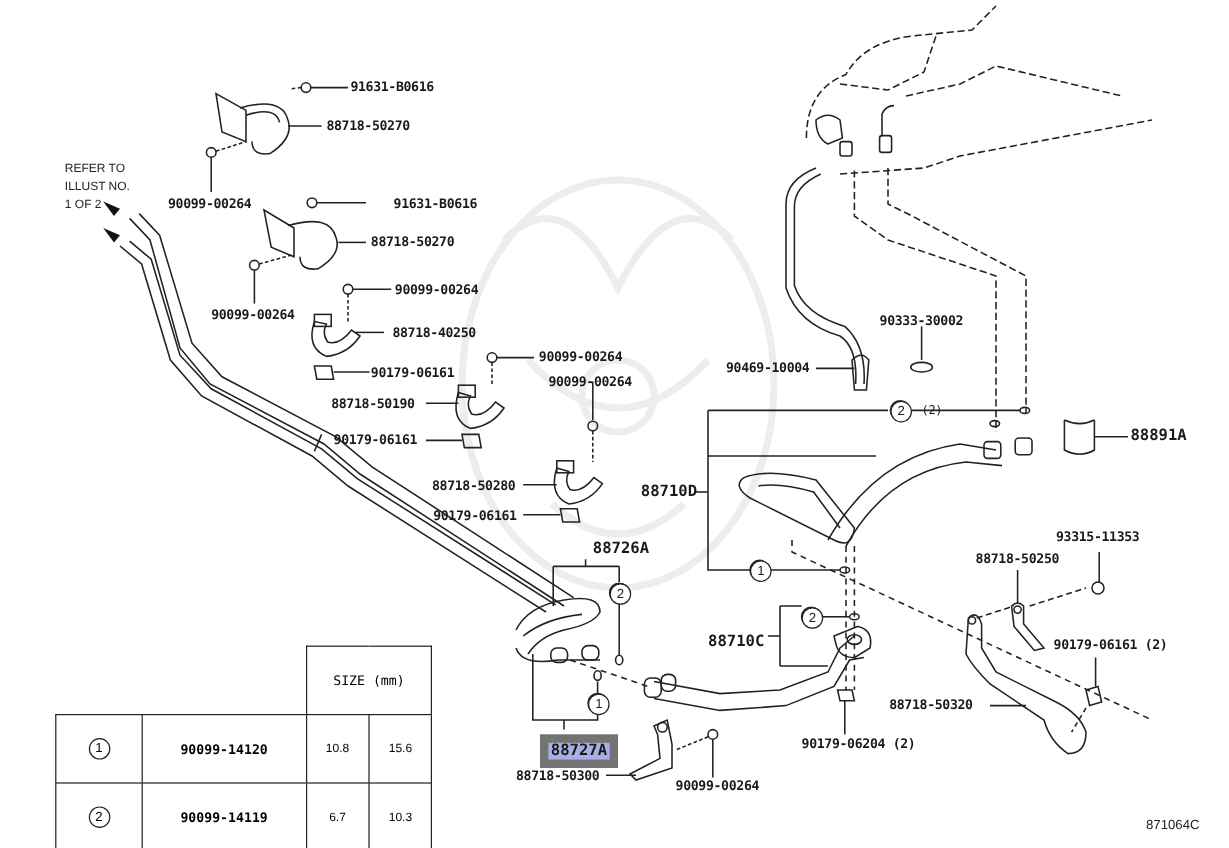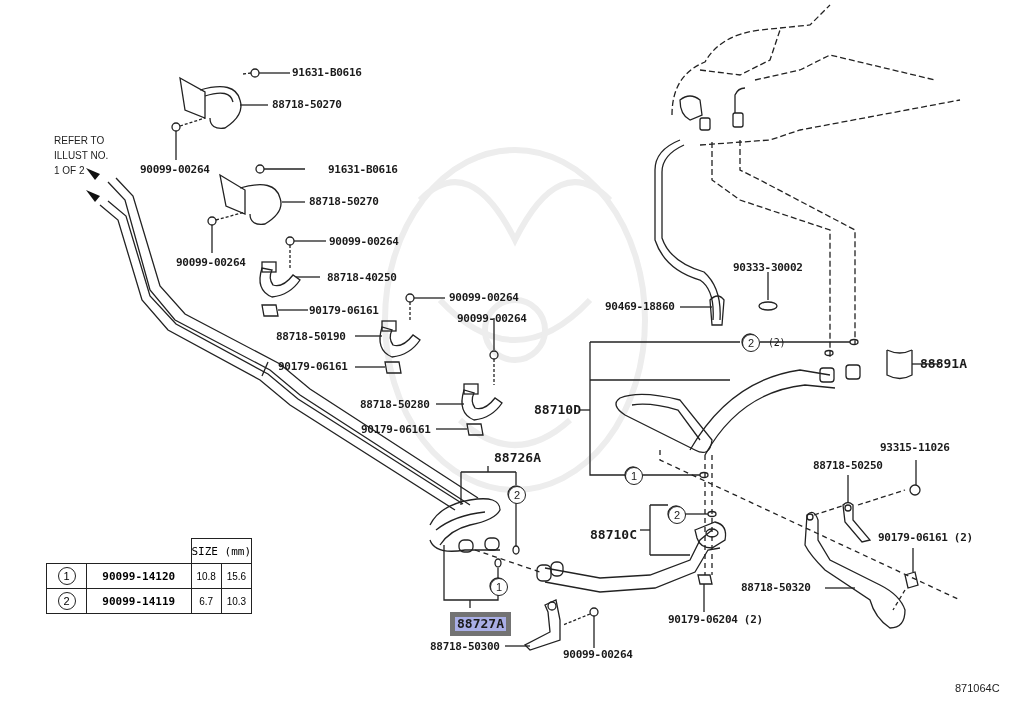--- a/index.html
+++ b/index.html
@@ -2,24 +2,24 @@
 <html><head>
 <meta charset="utf-8">
 <style>
   html,body{margin:0;padding:0;background:#fff;}
   body{width:1024px;height:707px;position:relative;overflow:hidden;font-family:"DejaVu Sans Mono","Liberation Mono",monospace;}
   #diagram{position:absolute;left:0;top:0;width:1024px;height:707px;}
   .lbl{position:absolute;font-family:"DejaVu Sans Mono","Liberation Mono",monospace;font-weight:bold;font-size:11px;color:#1a1a1a;white-space:nowrap;letter-spacing:-0.3px;line-height:12px;}
   .big{font-size:13px;letter-spacing:0;}
   .note{position:absolute;font-family:"Liberation Sans",sans-serif;font-size:10px;color:#222;line-height:15px;}
   .figid{position:absolute;font-family:"Liberation Sans",sans-serif;font-size:11px;color:#222;}
-  .hl{background:#a9aee6;border:5px solid #737373;padding:1px 2px;}
+  .hl{background:#a9aee6;border:7px solid #737373;padding:1px 2px;}
   .small{font-size:10px;font-weight:normal;}
   table.size{position:absolute;left:46px;top:538px;border-collapse:collapse;font-family:"DejaVu Sans Mono","Liberation Mono",monospace;}
-  table.size td{border:1.5px solid #222;height:24px;text-align:center;font-size:11px;padding:0;}
+  table.size td{border:1.5px solid #222;height:24px;text-align:center;font-size:11px;padding:16px;}
   table.size td.blank{border:none;}
   table.size td.num{font-size:10px;font-family:"Liberation Sans",sans-serif;}
   .circ{display:inline-block;width:16px;height:16px;border:1.5px solid #222;border-radius:50%;line-height:16px;font-size:11px;text-align:center;font-family:"Liberation Sans",sans-serif;}
   .callout{position:absolute;width:16px;height:16px;border:1.3px solid #222;border-radius:50%;background:#fff;font-family:"Liberation Sans",sans-serif;font-size:11px;text-align:center;line-height:16px;color:#222;}
 </style>
 </head>
 <body>
 
 <svg id="diagram" viewBox="0 0 1024 707" xmlns="http://www.w3.org/2000/svg">
 
@@ -249,27 +249,27 @@
 <div class="lbl" style="left:449px;top:292px;">90099-00264</div>
 <div class="lbl" style="left:276px;top:331px;">88718-50190</div>
 <div class="lbl" style="left:278px;top:361px;">90179-06161</div>
 <div class="lbl" style="left:457px;top:313px;">90099-00264</div>
 <div class="lbl" style="left:360px;top:399px;">88718-50280</div>
 <div class="lbl" style="left:361px;top:424px;">90179-06161</div>
 <div class="lbl big" style="left:494px;top:452px;">88726A</div>
 <div class="lbl big hl" style="left:450px;top:612px;">88727A</div>
 <div class="lbl" style="left:430px;top:641px;">88718-50300</div>
 <div class="lbl" style="left:563px;top:649px;">90099-00264</div>
-<div class="lbl" style="left:605px;top:301px;">90469-18860</div>
+<div class="lbl" style="left:605px;top:301px;">90469-10004</div>
 <div class="lbl" style="left:733px;top:262px;">90333-30002</div>
 <div class="lbl small" style="left:768px;top:337px;">(2)</div>
 <div class="lbl big" style="left:534px;top:404px;">88710D</div>
 <div class="lbl big" style="left:590px;top:529px;">88710C</div>
-<div class="lbl big" style="left:920px;top:358px;">88891A</div>
-<div class="lbl" style="left:880px;top:442px;">93315-11026</div>
+<div class="lbl big" style="left:942px;top:358px;">88891A</div>
+<div class="lbl" style="left:880px;top:442px;">93315-11353</div>
 <div class="lbl" style="left:813px;top:460px;">88718-50250</div>
 <div class="lbl" style="left:878px;top:532px;">90179-06161 (2)</div>
 <div class="lbl" style="left:741px;top:582px;">88718-50320</div>
 <div class="lbl" style="left:668px;top:614px;">90179-06204 (2)</div>
 
 <table class="size">
   <tbody>
       <tr>
     <td class="blank" style="width:40px;"></td>
     <td class="blank" style="width:104px;"></td>

